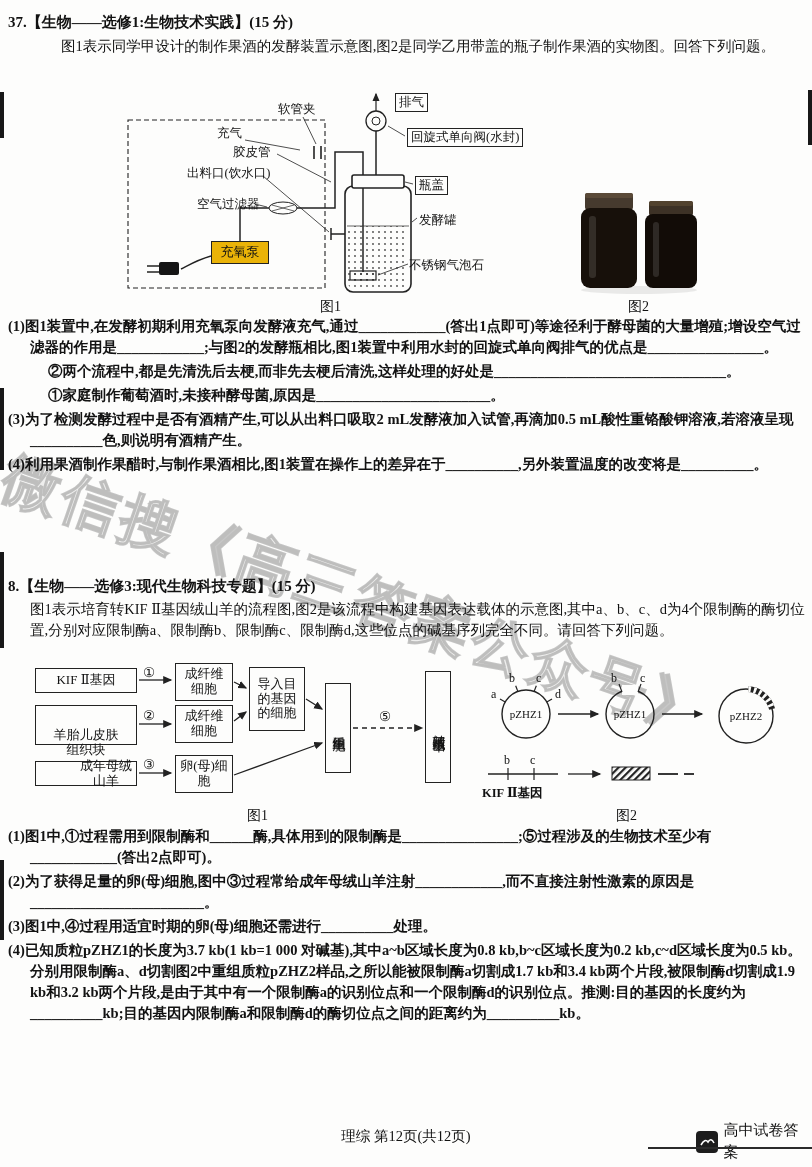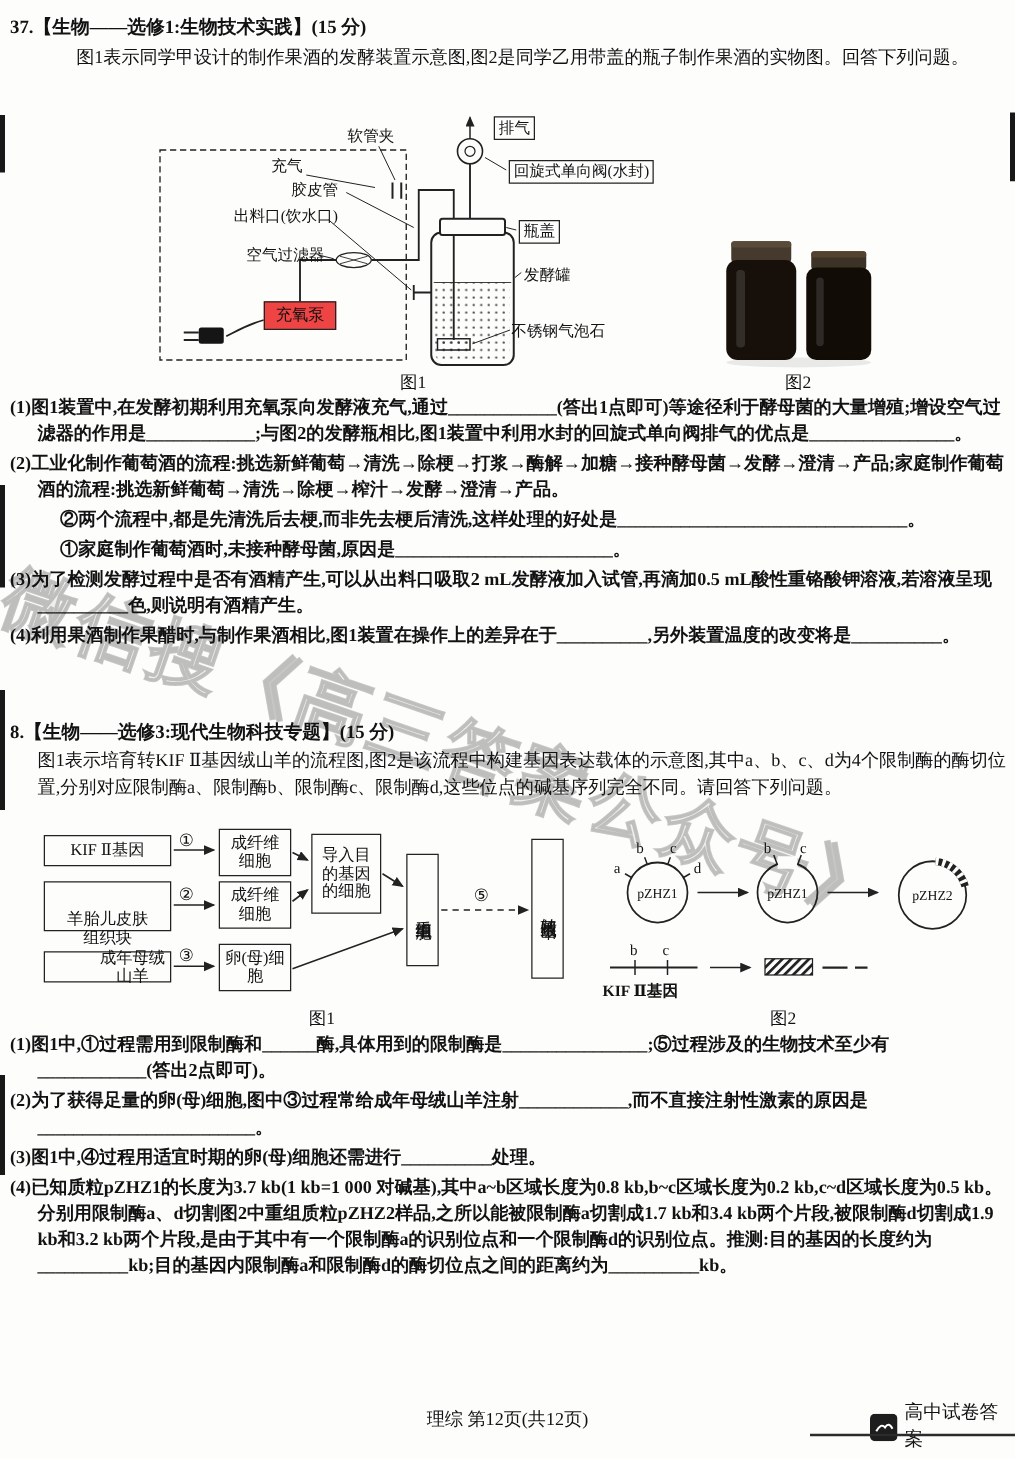--- a/index.html
+++ b/index.html
@@ -12,21 +12,21 @@
   }
   .abs { position:absolute; }
   .qheader { font-weight:bold; font-size:15px; white-space:nowrap; }
   .item { padding-left:22px; text-indent:-22px; margin-bottom:3px;font-weight:bold; }
   .subitem { margin-left:40px; }
   .lbl { position:absolute; font-size:12.5px; white-space:nowrap; line-height:15px; }
   .boxlbl { position:absolute; font-size:12.5px; white-space:nowrap; line-height:15px;
             border:1px solid #222; padding:1px 3px; background:#fdfdfc; }
   .figcap { position:absolute; font-size:14px; }
   .pumpbox { position:absolute; width:58px; height:23px; border:1.5px solid #222;
-             text-align:center; font-size:13px; line-height:20px; background:#ef4444; }
+             text-align:center; font-size:13px; line-height:20px; background:#eab308; }
   .fbox { position:absolute; border:1.4px solid #222; background:#fdfdfc;
           display:flex; align-items:center; justify-content:center;
           text-align:center; font-size:13px; line-height:1.15; }
   .fbox .inner { display:inline-block; }
   .vbox { writing-mode:vertical-rl; text-orientation:upright; letter-spacing:1px; }
   .stepnum { position:absolute; font-size:13.5px; background:transparent; }
   .genelabel { position:absolute; font-size:12.5px; font-weight:bold; white-space:nowrap; }
   .watermark {
     position:absolute; left:18px; top:436px; white-space:nowrap; pointer-events:none;
     transform:rotate(19deg); transform-origin:0 0;
@@ -141,21 +141,20 @@
         <rect x="68" y="34" width="52" height="74" rx="8" fill="#120c07"></rect>
         <rect x="76" y="42" width="6" height="55" rx="3" fill="#ffffff" opacity="0.12"></rect>
       </g>
       <ellipse cx="62" cy="110" rx="58" ry="4" fill="#000" opacity="0.08"></ellipse>
     </svg>
   </div>
   <div class="figcap" style="left:628px; top:297px;">图2</div>
 
   <div class="abs" style="left:8px; top:316px; width:797px;">
     <div class="item">(1)图1装置中,在发酵初期利用充氧泵向发酵液充气,通过____________(答出1点即可)等途径利于酵母菌的大量增殖;增设空气过滤器的作用是____________;与图2的发酵瓶相比,图1装置中利用水封的回旋式单向阀排气的优点是________________。</div>
-    <div class="item">(2)工业化制作葡萄酒的流程:挑选新鲜葡萄→清洗→除梗→打浆→酶解→加糖→接种酵母菌→发酵→澄清→产品;家庭制作葡萄酒的流程:挑选新鲜葡萄→清洗→除梗→榨汁→发酵→澄清→产品。</div>
     <div class="item subitem">②两个流程中,都是先清洗后去梗,而非先去梗后清洗,这样处理的好处是________________________________。</div>
     <div class="item subitem">①家庭制作葡萄酒时,未接种酵母菌,原因是________________________。</div>
     <div class="item">(3)为了检测发酵过程中是否有酒精产生,可以从出料口吸取2 mL发酵液加入试管,再滴加0.5 mL酸性重铬酸钾溶液,若溶液呈现__________色,则说明有酒精产生。</div>
     <div class="item">(4)利用果酒制作果醋时,与制作果酒相比,图1装置在操作上的差异在于__________,另外装置温度的改变将是__________。</div>
   </div>
 
   <div class="abs qheader" style="left:8px; top:576px;">8.【生物——选修3:现代生物科技专题】(15 分)</div>
   <div class="abs" style="left:30px; top:599px; width:776px;">图1表示培育转KIF Ⅱ基因绒山羊的流程图,图2是该流程中构建基因表达载体的示意图,其中a、b、c、d为4个限制酶的酶切位置,分别对应限制酶a、限制酶b、限制酶c、限制酶d,这些位点的碱基序列完全不同。请回答下列问题。</div>
 
   <div class="abs" style="left:33px; top:655px; width:448px; height:150px;">

